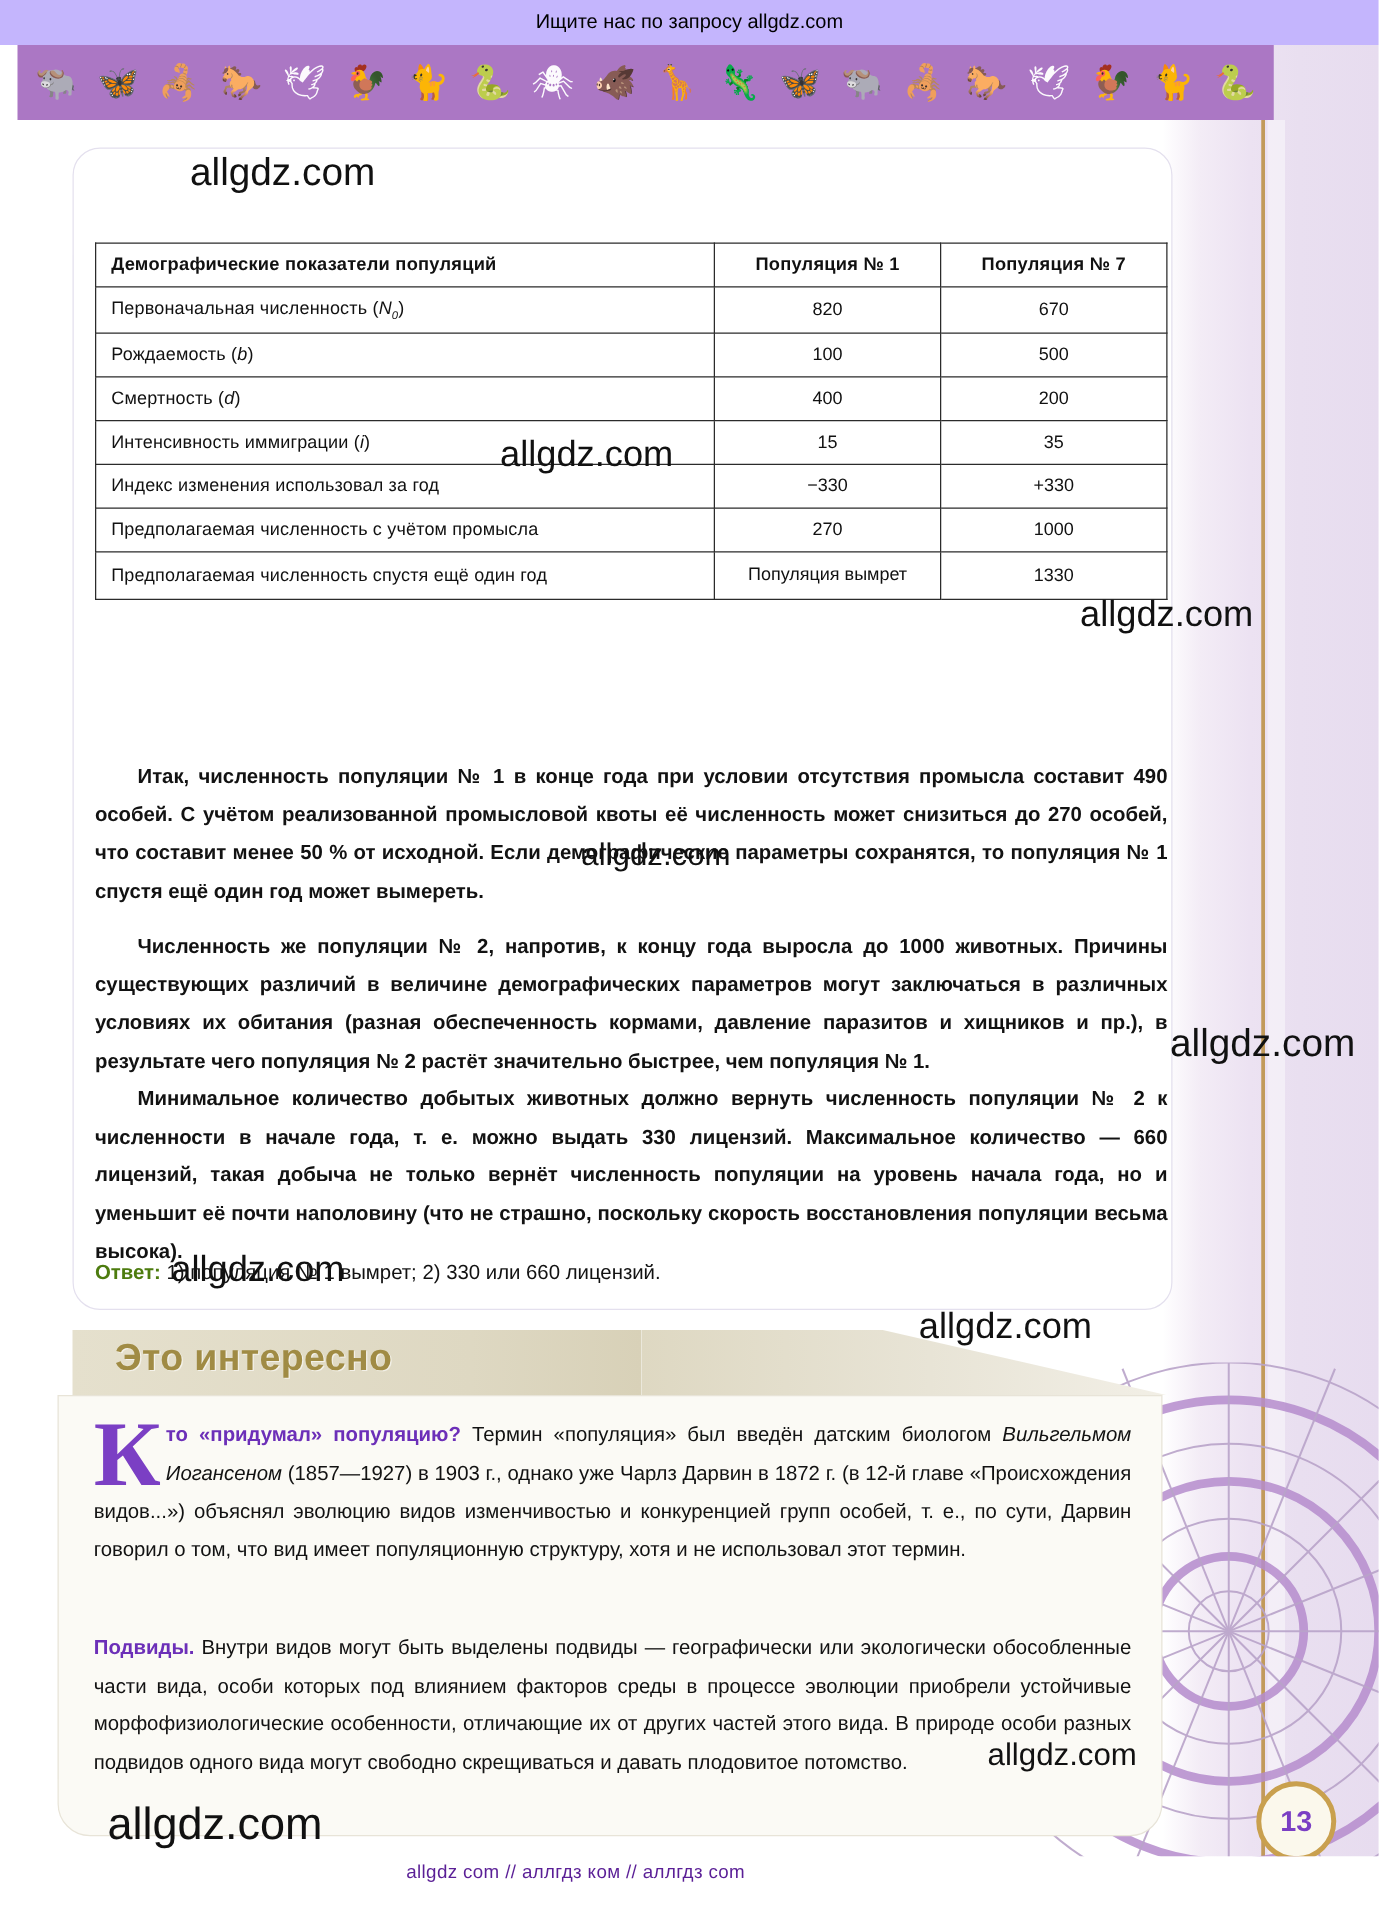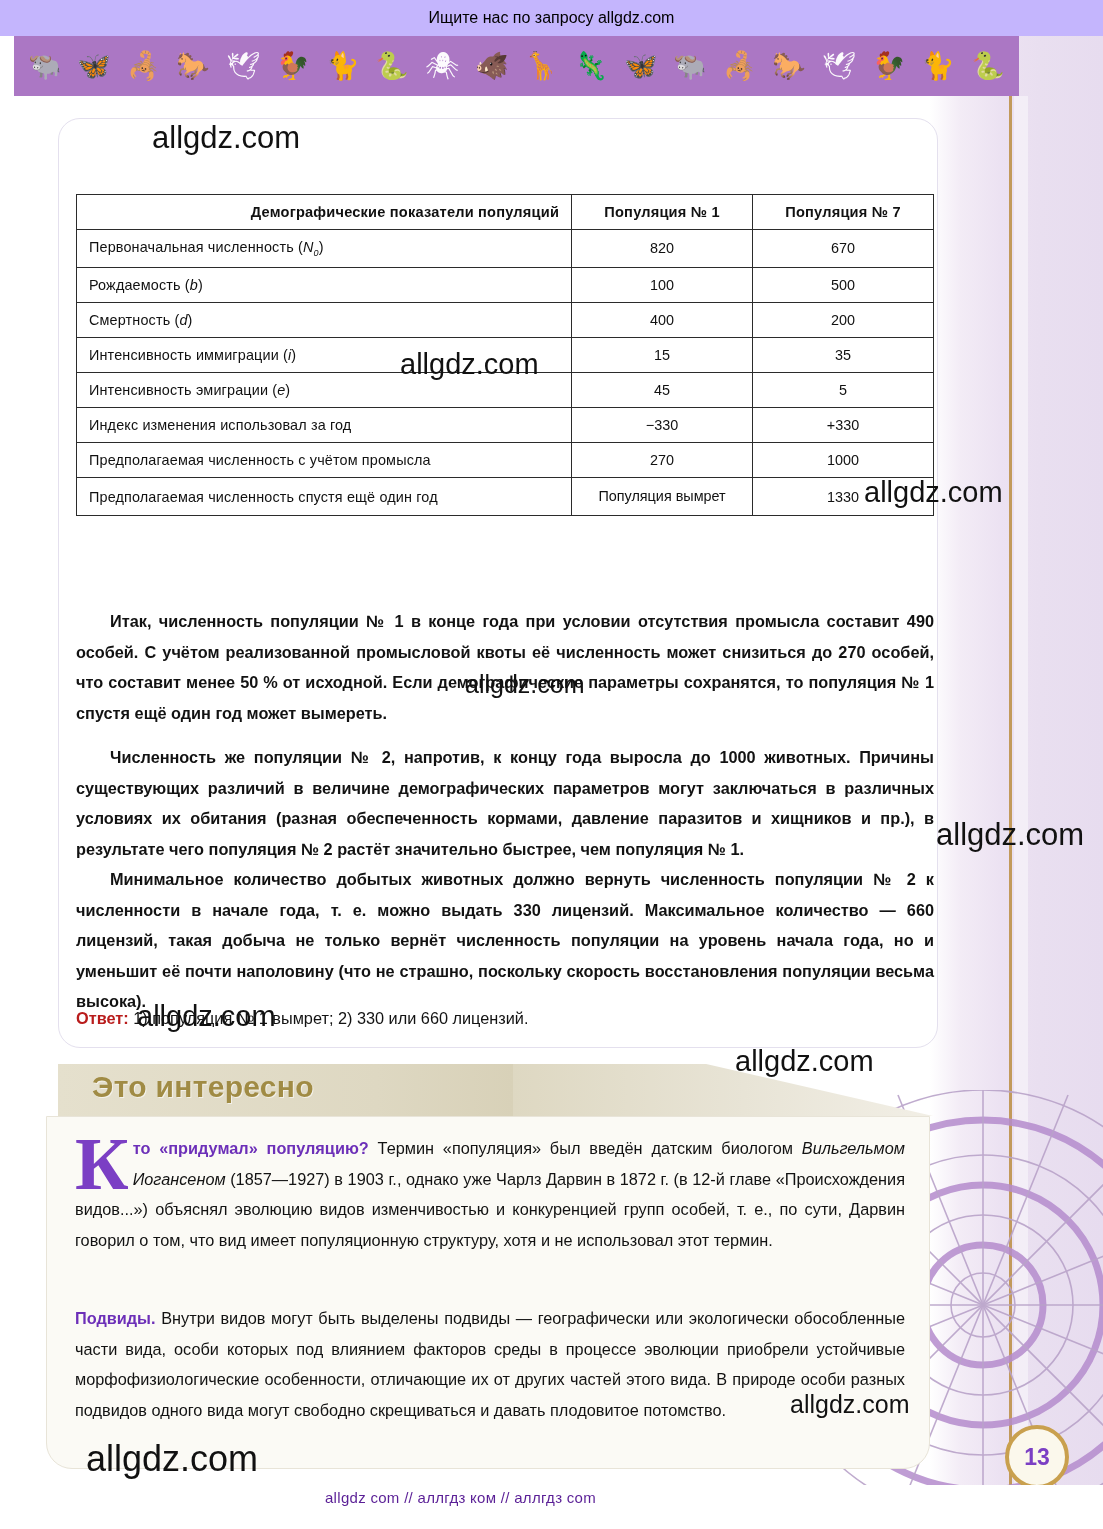--- a/index.html
+++ b/index.html
@@ -121,21 +121,21 @@
   .demo-table th, .demo-table td {
     border: 1.5px solid #2b2b2b;
     padding: 9px 12px;
     background: #ffffff;
   }
   .demo-table th {
     font-weight: bold;
     font-size: 14.6px;
     letter-spacing: 0.2px;
   }
-  .demo-table th.h-param { text-align: right; width: 487px; }
+  .demo-table th.h-param { text-align: left; width: 487px; }
   .demo-table th.h-pop { text-align: center; width: 178px; }
   .demo-table td.c-param { text-align: left; letter-spacing: 0.15px; }
   .demo-table td.c-val { text-align: center; }
   .demo-table td.c-val.wrap { line-height: 1.35; margin-top: 36px; }
   .demo-table i { font-style: italic; }
   .demo-table sub { font-size: 9px; font-style: italic; }
 
   
   .body-text {
     position: absolute;
@@ -151,21 +151,21 @@
   
   .answer-line {
     position: absolute;
     left: 17px;
     top: 890px;
     width: 858px;
     font-size: 16.3px;
     color: #121212;
   }
   .answer-label {
-    color: #b91c1c;
+    color: #4d7c0f;
     font-weight: bold;
   }
 
   
   .interest-banner {
     position: absolute;
     top: 1028px;
     left: 58px;
     width: 455px;
     height: 52px;
@@ -341,25 +341,20 @@
             <td class="c-param">Смертность (<i>d</i>)</td>
             <td class="c-val">400</td>
             <td class="c-val">200</td>
           </tr>
           <tr>
             <td class="c-param">Интенсивность иммиграции (<i>i</i>)</td>
             <td class="c-val">15</td>
             <td class="c-val">35</td>
           </tr>
           <tr>
-            <td class="c-param">Интенсивность эмиграции (<i>e</i>)</td>
-            <td class="c-val">45</td>
-            <td class="c-val">5</td>
-          </tr>
-          <tr>
             <td class="c-param">Индекс изменения использовал за год</td>
             <td class="c-val">−330</td>
             <td class="c-val">+330</td>
           </tr>
           <tr>
             <td class="c-param">Предполагаемая численность с учётом промысла</td>
             <td class="c-val">270</td>
             <td class="c-val">1000</td>
           </tr>
           <tr>

